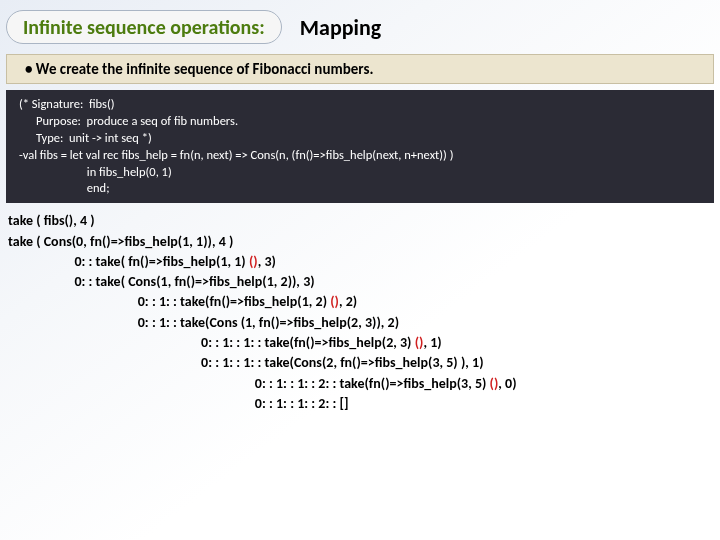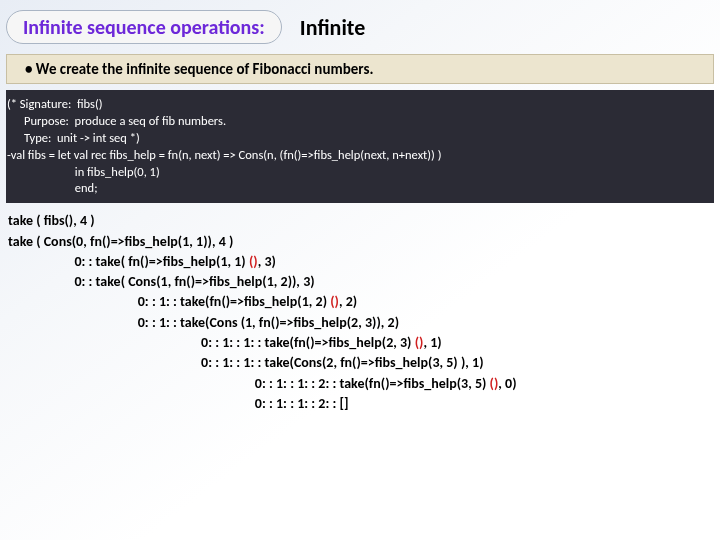--- a/index.html
+++ b/index.html
@@ -16,42 +16,42 @@
     padding: 10px 0 6px 0;
   }
   .title-bubble {
     background: #f6f6f6;
     border: 1px solid #aab5c4;
     border-radius: 18px;
     padding: 4px 16px;
     margin-left: 6px;
     font-size: 20px;
     font-weight: bold;
-    color: #6d28d9;
+    color: #4d7c0f;
   }
   .title-right {
     font-size: 22px;
     font-weight: bold;
     margin-left: 18px;
     color: #000;
   }
   .bullet-bar {
     background: #ece5cf;
     border: 1px solid #c8bfa3;
     margin: 4px 6px 6px 6px;
     padding: 5px 18px;
     font-size: 15px;
     font-weight: bold;
     color: #000;
   }
   .code-block {
     background: #2b2b35;
     color: #ffffff;
     margin: 0 6px 8px 6px;
-    padding: 6px 1px;
+    padding: 6px 13px;
     font-size: 12.5px;
     font-family: Calibri, Arial, sans-serif;
     line-height: 1.35;
     white-space: pre;
   }
   .trace-block {
     margin: 6px 10px 0 8px;
     font-size: 14px;
     font-weight: bold;
     color: #000;
@@ -60,21 +60,21 @@
   }
   .red { color: #d02020; }
 </style>
 </head>
 <body>
 
 <div class="header-row">
   <div class="title-bubble">
     <span>Infinite sequence operations:</span>
   </div>
-  <div class="title-right">Infinite</div>
+  <div class="title-right">Mapping</div>
 </div>
 
 <div class="bullet-bar">
   <span>• We create the infinite sequence of Fibonacci numbers.</span>
 </div>
 
 <div class="code-block"><span>(* Signature:  fibs()</span>
 <span>      Purpose:  produce a seq of fib numbers.</span>
 <span>      Type:  unit -&gt; int seq *)</span>
 <span>-val fibs = let val rec fibs_help = fn(n, next) =&gt; Cons(n, (fn()=&gt;fibs_help(next, n+next)) )</span>

